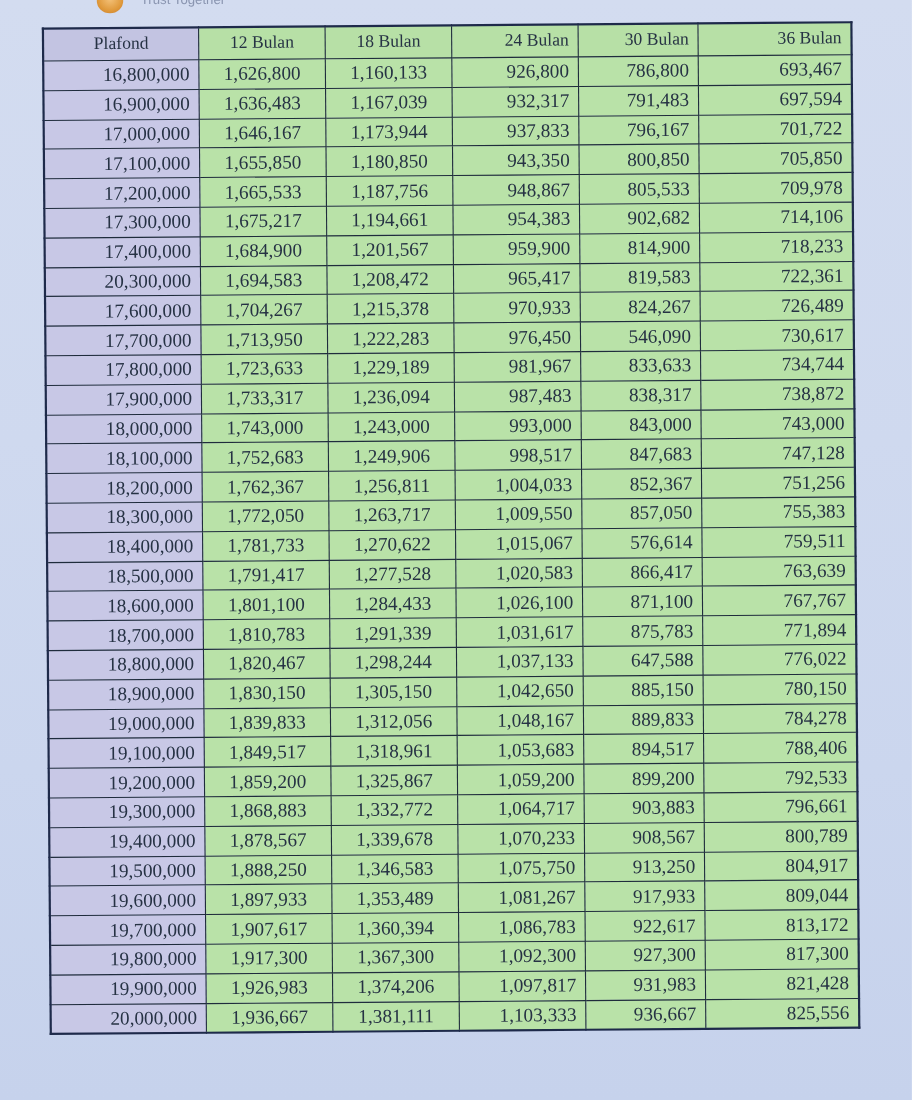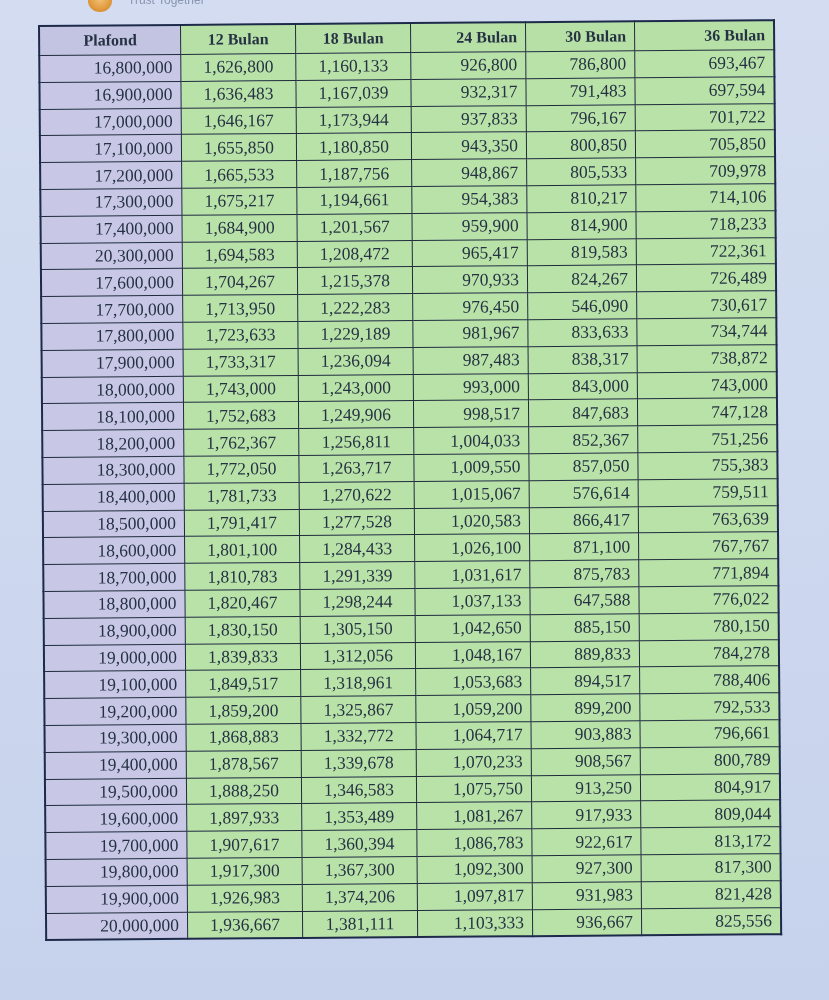--- a/index.html
+++ b/index.html
@@ -26,21 +26,21 @@
     border-collapse: collapse;
     border: 2px solid #1e2a4a;
   }
   th, td {
     border: 1.5px solid #1f2c3c;
     height: 25.8px; padding: 0 8px;
     font-size: 17.5px; color: #263244;
     white-space: nowrap;
   }
   th {
-    font-weight: bold; font-size: 16px; height: 28px; text-align: center;
+    font-weight: normal; font-size: 16px; height: 28px; text-align: center;
   }
   .c0 { width: 124px; background: #c8c8e6; text-align: right; }
   th.c0 { text-align: center; background: #c3c4e2; }
   .cg { background: #b9e2a8; text-align: center; }
   th.cg { background: #b7e0a6; }
   .c1 { width: 98px; }
   .c2 { width: 98px; }
   .c3 { width: 98px; text-align: right; }
   .c4 { width: 92px; text-align: right; }
   .c5 { width: 122px; text-align: right; }
@@ -103,21 +103,21 @@
           <td class="cg c2">1,187,756</td>
           <td class="cg c3">948,867</td>
           <td class="cg c4">805,533</td>
           <td class="cg c5">709,978</td>
         </tr>
         <tr>
           <td class="c0">17,300,000</td>
           <td class="cg c1">1,675,217</td>
           <td class="cg c2">1,194,661</td>
           <td class="cg c3">954,383</td>
-          <td class="cg c4">810,217</td>
+          <td class="cg c4">902,682</td>
           <td class="cg c5">714,106</td>
         </tr>
         <tr>
           <td class="c0">17,400,000</td>
           <td class="cg c1">1,684,900</td>
           <td class="cg c2">1,201,567</td>
           <td class="cg c3">959,900</td>
           <td class="cg c4">814,900</td>
           <td class="cg c5">718,233</td>
         </tr>

